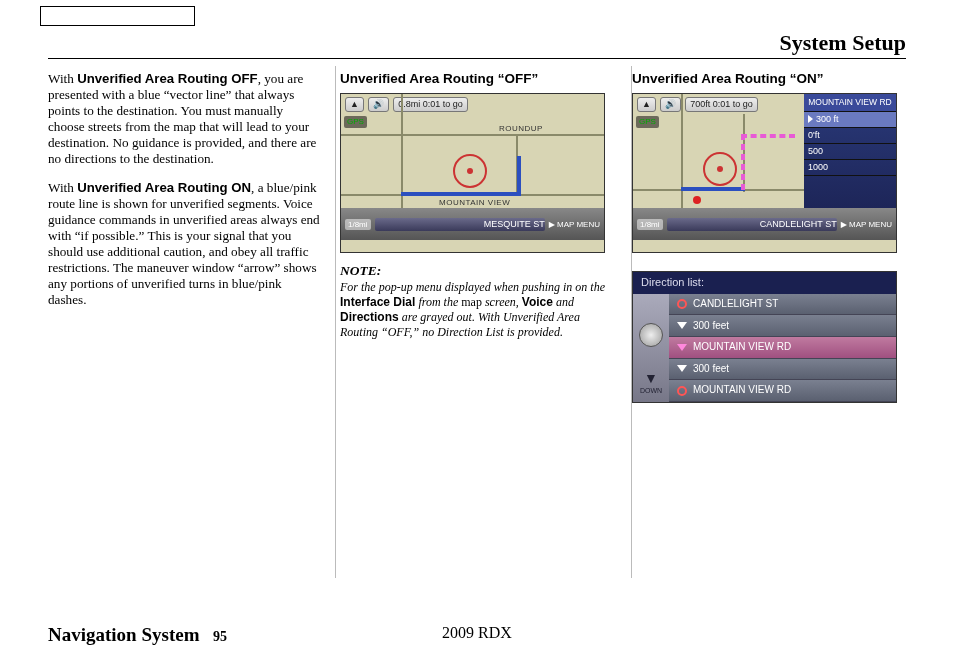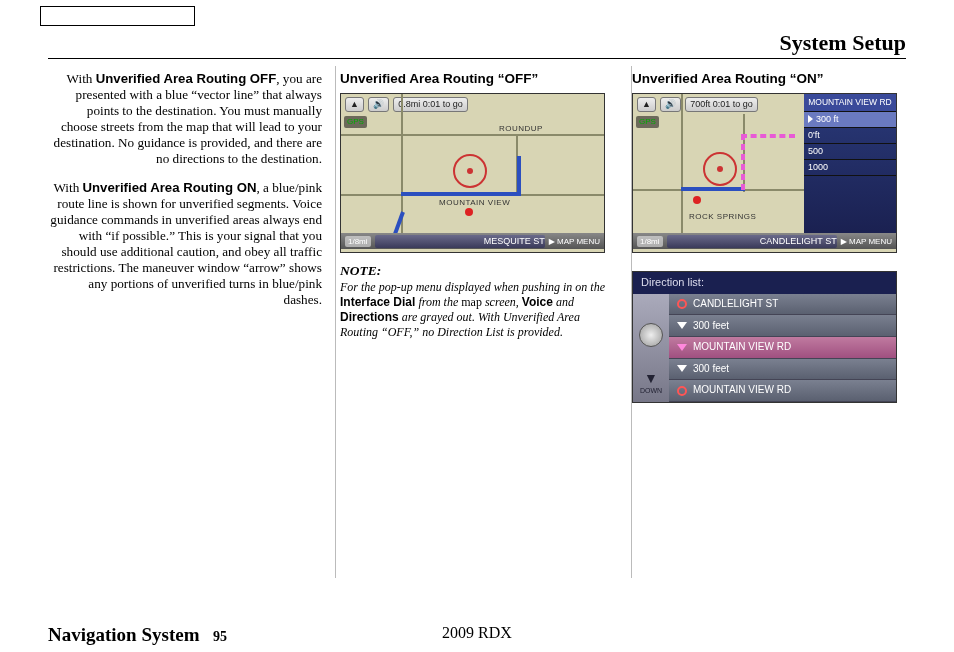--- a/index.html
+++ b/index.html
@@ -91,21 +91,21 @@
   .route-blue { position:absolute; background:#2b4fbf; }
   .dest-circle {
     position:absolute; width:34px; height:34px; border:2px solid #c33; border-radius:50%;
   }
   .dest-circle::after{content:"";position:absolute;left:50%;top:50%;width:6px;height:6px;background:#c33;border-radius:50%;transform:translate(-50%,-50%);}
   .label-road {
     position:absolute; font-size:8px; color:#333; background:transparent;
     font-family: Arial, sans-serif; letter-spacing:0.5px;
   }
   .bottom-bar {
-    position:absolute; left:0; right:0; bottom:3px; height:16px;
+    position:absolute; left:0; right:0; bottom:12px; height:32px;
     background: linear-gradient(#888,#555);
     display:flex; align-items:center; justify-content:space-between;
     padding:0 4px; font-size:9px; color:#fff;
   }
   .bb-center { flex:1; text-align:right; background:linear-gradient(#6a6a8a,#3a3a5a); margin:0 4px; border-radius:2px; font-size:9px; padding:1px 0;}
   .mapmenu { font-size:8px; }
   .scale { font-size:8px; background:rgba(255,255,255,0.5); padding:1px 3px; border-radius:2px;}
 
   
   .sidepanel {
@@ -168,21 +168,21 @@
 <div class="page">
   <div class="title-row">
     <h1>System Setup</h1>
   </div>
 
   <div class="vrule1"></div>
   <div class="vrule2"></div>
 
   <div class="columns">
 
-    <div class="col" style="max-width:282px;text-align:right;">
+    <div class="col" style="max-width:282px;">
       <p>
         <span>With </span><span class="bold" style="font-family:Arial,sans-serif;">Unverified Area Routing OFF</span><span>, you are presented with a blue “vector line” that always points to the destination. You must manually choose streets from the map that will lead to your destination. No guidance is provided, and there are no directions to the destination.</span>
       </p>
       <p>
         <span>With </span><span class="bold" style="font-family:Arial,sans-serif;">Unverified Area Routing ON</span><span>, a blue/pink route line is shown for unverified segments. Voice guidance commands in unverified areas always end with “if possible.” This is your signal that you should use additional caution, and obey all traffic restrictions. The maneuver window “arrow” shows any portions of unverified turns in blue/pink dashes.</span>
       </p>
     </div>
 
     <div class="col" style="max-width:278px;">
       <div class="subhead">Unverified Area Routing “OFF”</div>

